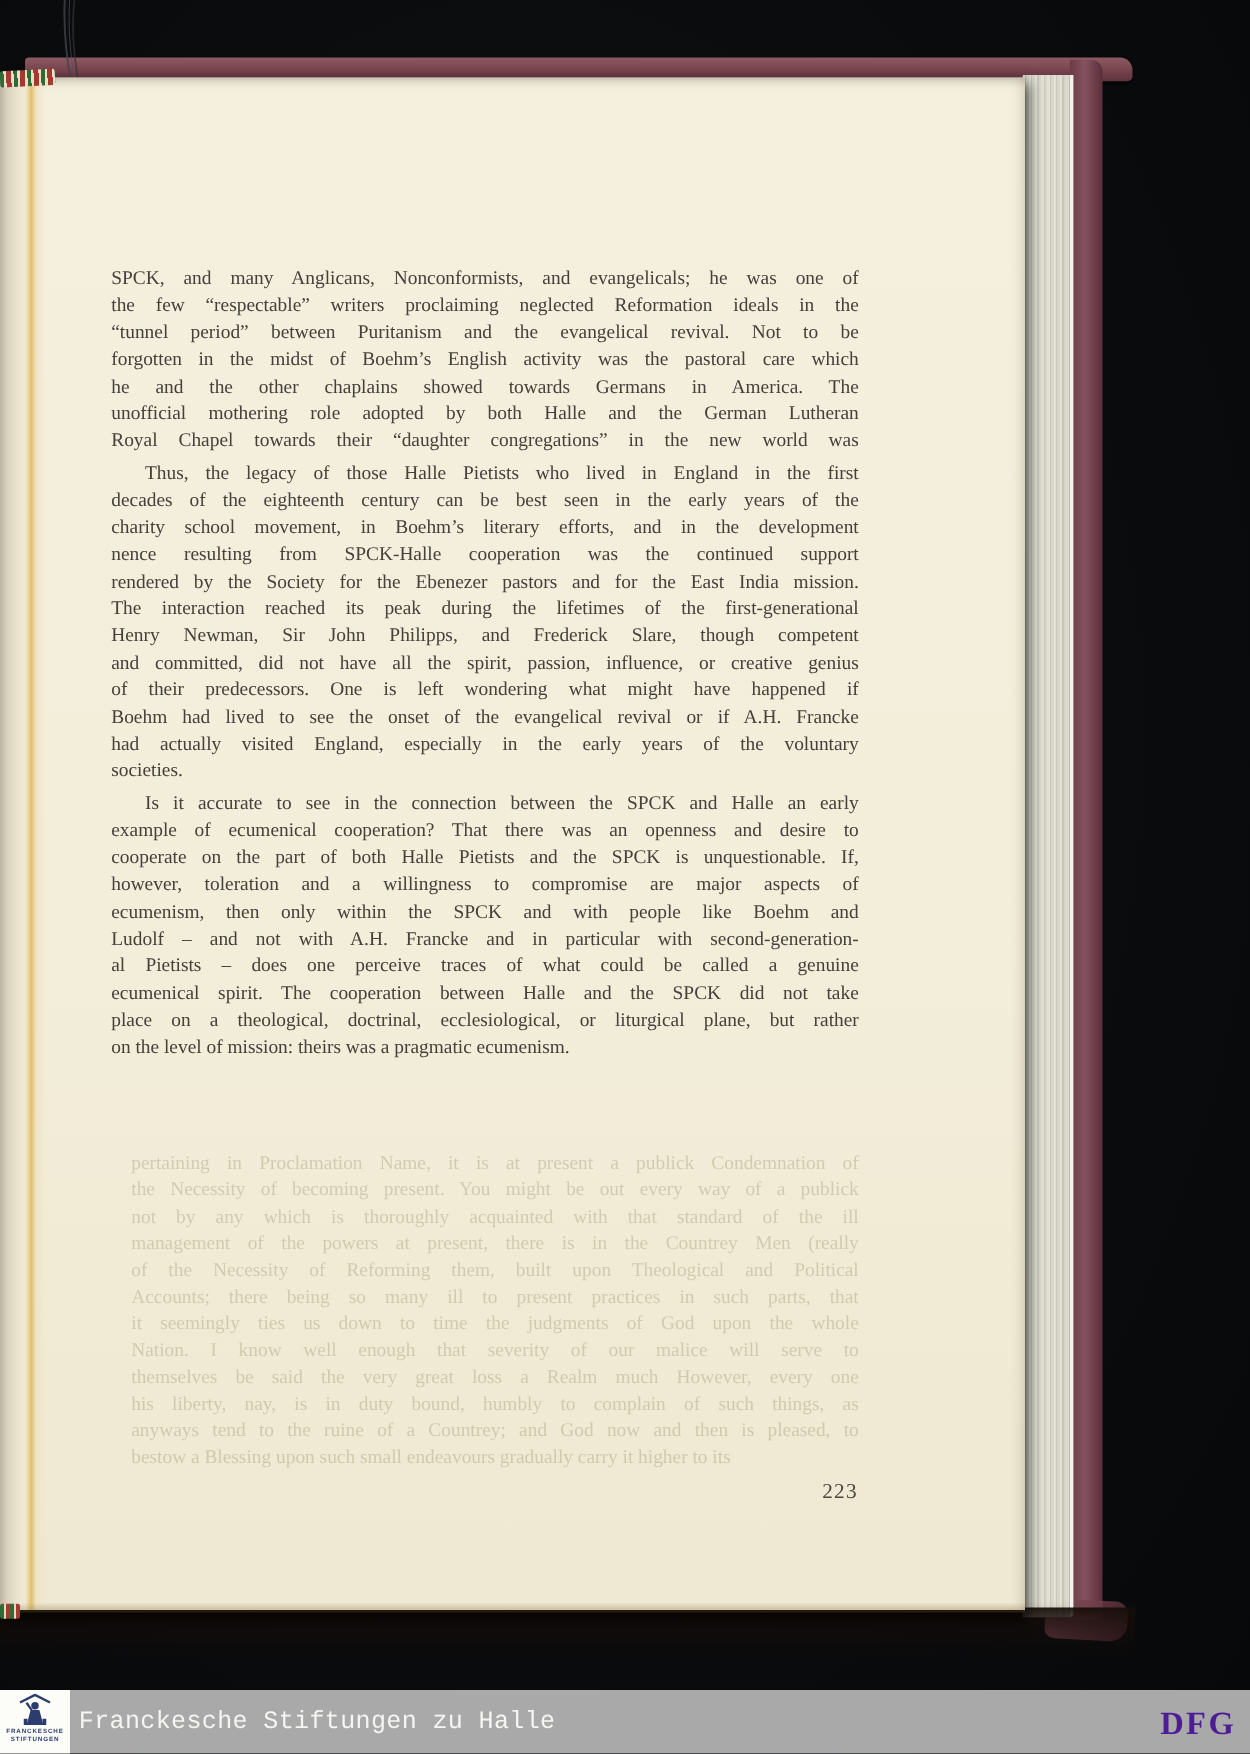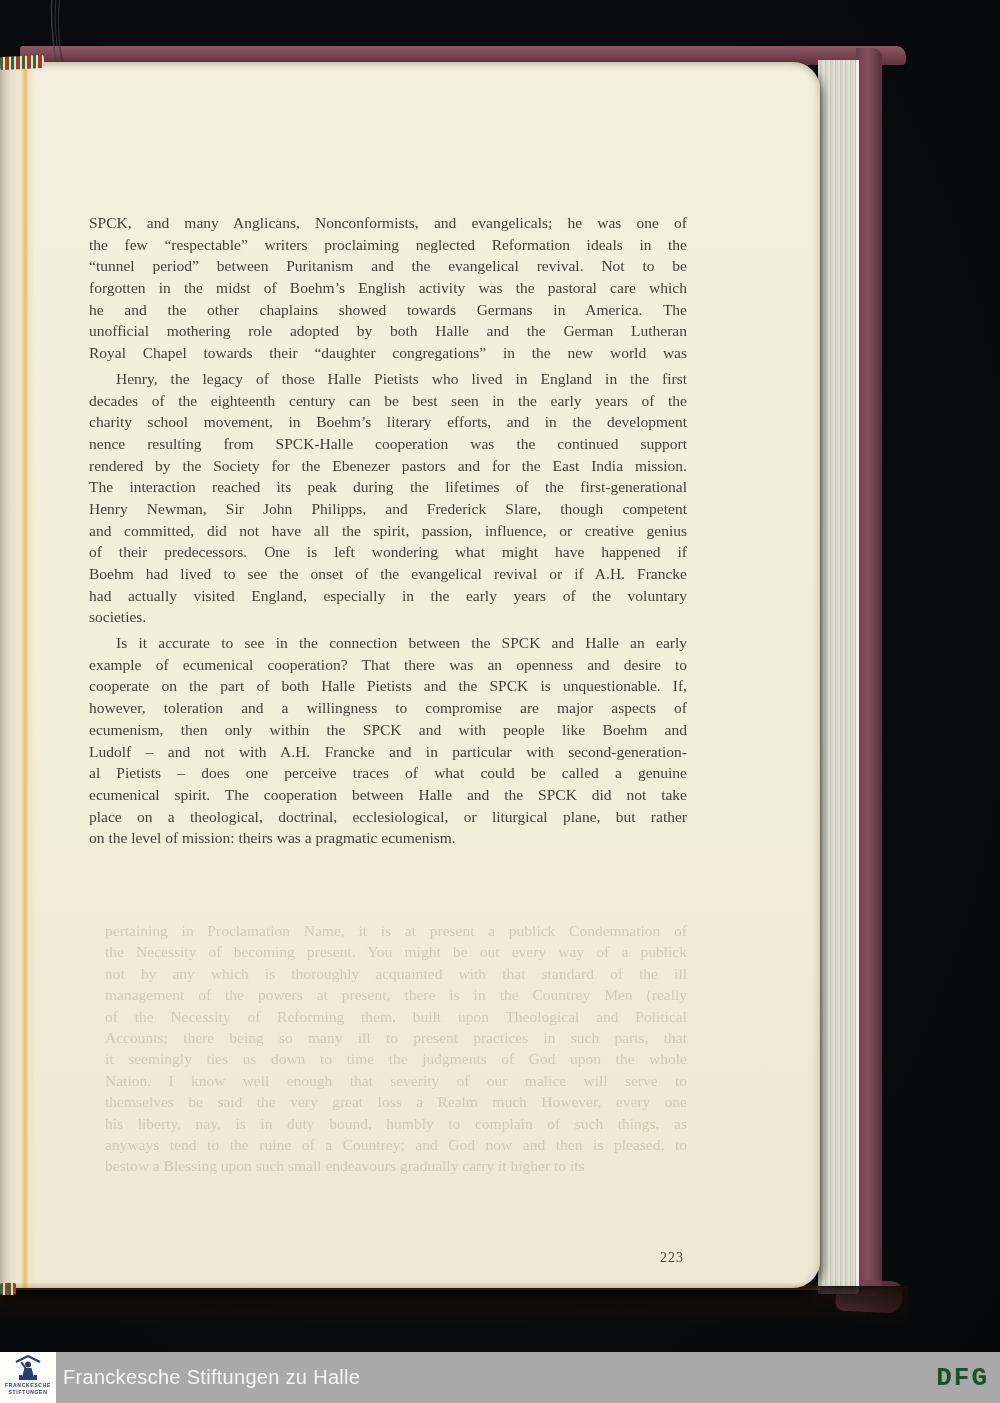--- a/index.html
+++ b/index.html
@@ -33,21 +33,20 @@
     border-right: 3px solid #f1f1e9;
     border-radius: 0 0 4px 0;
     box-shadow: inset 0 -8px 10px -6px rgba(40,30,15,.5);
   }
   .page {
     position:absolute; left:0; top:62px; width:820px; height:1226px;
     background: linear-gradient(180deg,#f5f0de 0%, #f3eeda 55%, #efe8d2 100%);
     box-shadow: inset 0 7px 9px -6px rgba(60,40,30,.35),
                 inset -8px 0 10px -6px rgba(60,50,30,.18),
                 0 6px 10px 2px rgba(0,0,0,.7);
-    border-radius: 27px;
   }
   .page::before { 
     content:""; position:absolute; left:0; top:0; width:36px; height:100%;
     background: linear-gradient(90deg,#bcb5a3 0px, #d9d3bf 6px, #e9e3cd 13px,
                 #f1ebd6 20px, #ecd9a2 22.5px, #e0c072 25px, #efe4c4 29px, rgba(243,238,218,0) 36px);
   }
   .page::after { 
     content:""; position:absolute; left:0; bottom:-2px; width:100%; height:8px;
     background: linear-gradient(180deg, rgba(110,85,45,0) 0%, rgba(110,85,45,.35) 100%);
   }
@@ -80,46 +79,46 @@
 
   .ghost-text {
     position:absolute; left:89px; top:858px; width:598px;
     color:#8d8a66; font-size:15.5px; line-height:21.4px;
     opacity:.33; filter: blur(0.6px);
   }
   .gl { text-align: justify; text-align-last: justify; height:21.4px;margin-left:16px; }
   .gl.last { text-align-last:left; }
 
   .page-number {
-    position:absolute; left:644px; top:1188px; width:56px;
-    color:#4c473f; font-size:14px; letter-spacing:1px; text-align:center;
+    position:absolute; left:644px; top:1121px; width:56px;
+    color:#4c473f; font-size:17px; letter-spacing:1px; text-align:center;
   }
 
   
   .footer-bar {
     position:absolute; left:0; top:1352px; width:1000px; height:51px;
     background:#a9a9a9;
   }
   .logo-box {
     position:absolute; left:0; top:0; width:56px; height:51px;
     background:#fcfcf9; display:flex; flex-direction:column; align-items:center;
     justify-content:flex-start; padding-top:3px; box-sizing:border-box;
   }
   .logo-text {
     font-family:"Liberation Sans", sans-serif; font-size:5px; line-height:6px;
     letter-spacing:.7px; color:#2c3c6e; font-weight:bold; text-align:center; margin-top:1px;
   }
   .footer-title {
     position:absolute; left:63px; top:0; height:51px; line-height:51px;
     color:#f5f5f3; font-size:20px; letter-spacing:.3px;
-    font-family:Liberation Sans, sans-serif;
+    font-family:Liberation Mono, monospace;
   }
   .dfg-logo {
     position:absolute; right:11px; top:0; height:51px; line-height:53px;
-    color:#14532d; font-family:Liberation Mono, monospace;
+    color:#4c1d95; font-family:Liberation Serif, serif;
     font-weight:800; font-size:26px; letter-spacing:2px;
   }
 </style>
 </head>
 <body>
 
 <div class="scene">
 
   <div class="cover-top"></div>
   <div class="cover-right"></div>
@@ -138,21 +137,21 @@
         <div class="para">
           <div class="tl">SPCK, and many Anglicans, Nonconformists, and evangelicals; he was one of</div>
           <div class="tl">the few “respectable” writers proclaiming neglected Reformation ideals in the</div>
           <div class="tl">“tunnel period” between Puritanism and the evangelical revival. Not to be</div>
           <div class="tl">forgotten in the midst of Boehm’s English activity was the pastoral care which</div>
           <div class="tl">he and the other chaplains showed towards Germans in America. The</div>
           <div class="tl">unofficial mothering role adopted by both Halle and the German Lutheran</div>
           <div class="tl">Royal Chapel towards their “daughter congregations” in the new world was</div>
         </div>
         <div class="para">
-          <div class="tl indent">Henry, the legacy of those Halle Pietists who lived in England in the first</div>
+          <div class="tl indent">Thus, the legacy of those Halle Pietists who lived in England in the first</div>
           <div class="tl">decades of the eighteenth century can be best seen in the early years of the</div>
           <div class="tl">charity school movement, in Boehm’s literary efforts, and in the development</div>
           <div class="tl">nence resulting from SPCK-Halle cooperation was the continued support</div>
           <div class="tl">rendered by the Society for the Ebenezer pastors and for the East India mission.</div>
           <div class="tl">The interaction reached its peak during the lifetimes of the first-generational</div>
           <div class="tl">Henry Newman, Sir John Philipps, and Frederick Slare, though competent</div>
           <div class="tl">and committed, did not have all the spirit, passion, influence, or creative genius</div>
           <div class="tl">of their predecessors. One is left wondering what might have happened if</div>
           <div class="tl">Boehm had lived to see the onset of the evangelical revival or if A.H. Francke</div>
           <div class="tl">had actually visited England, especially in the early years of the voluntary</div>

